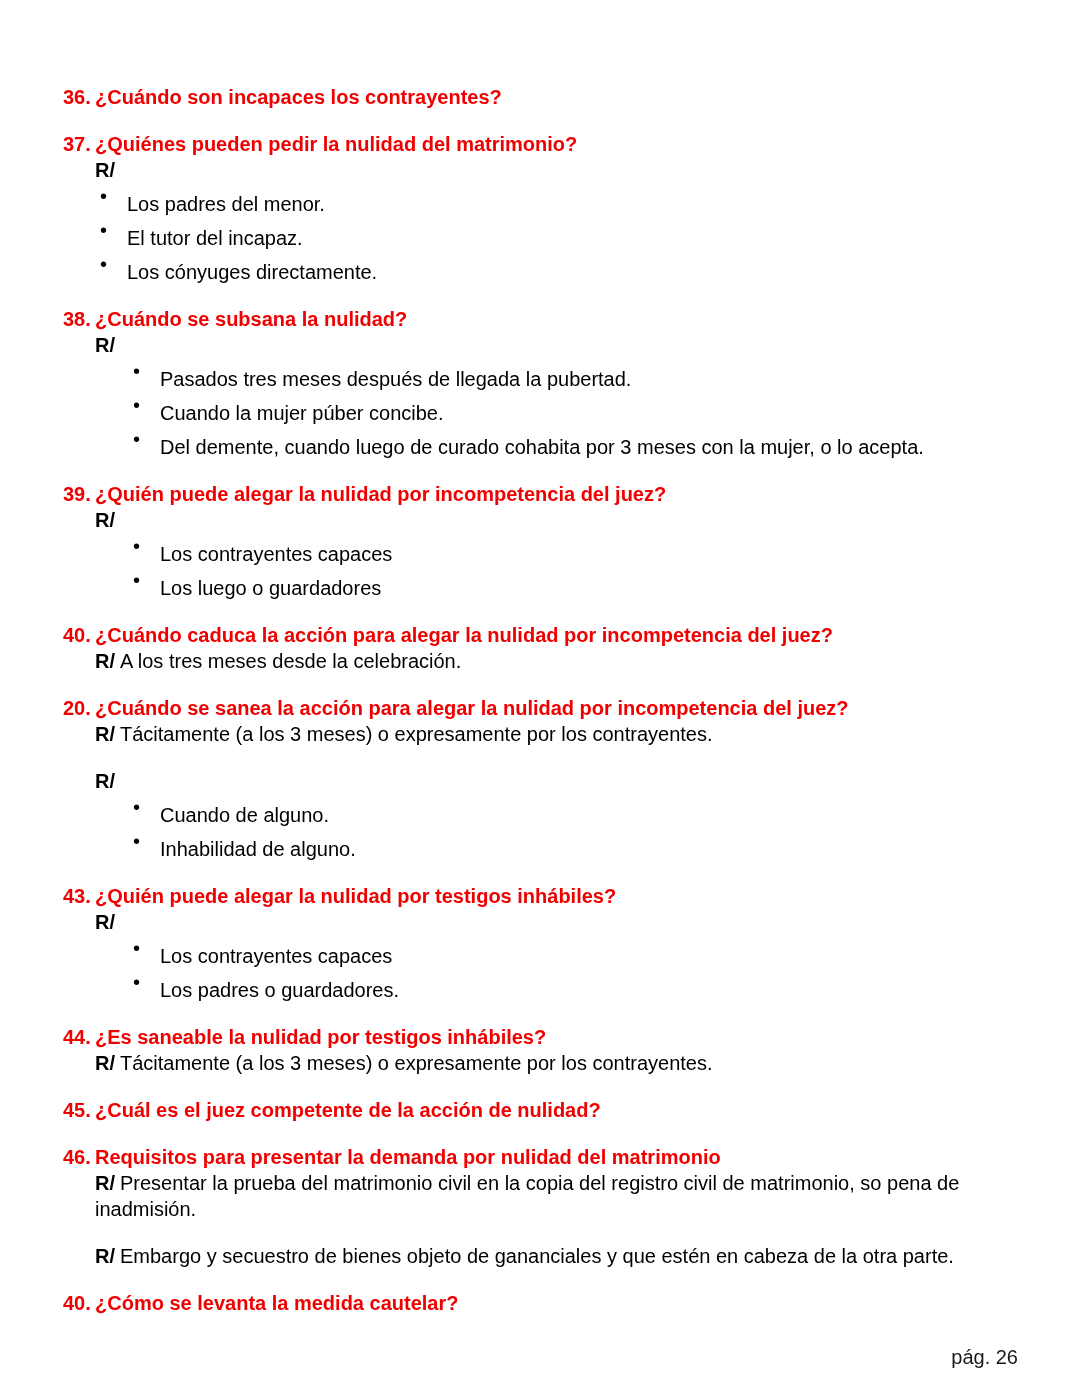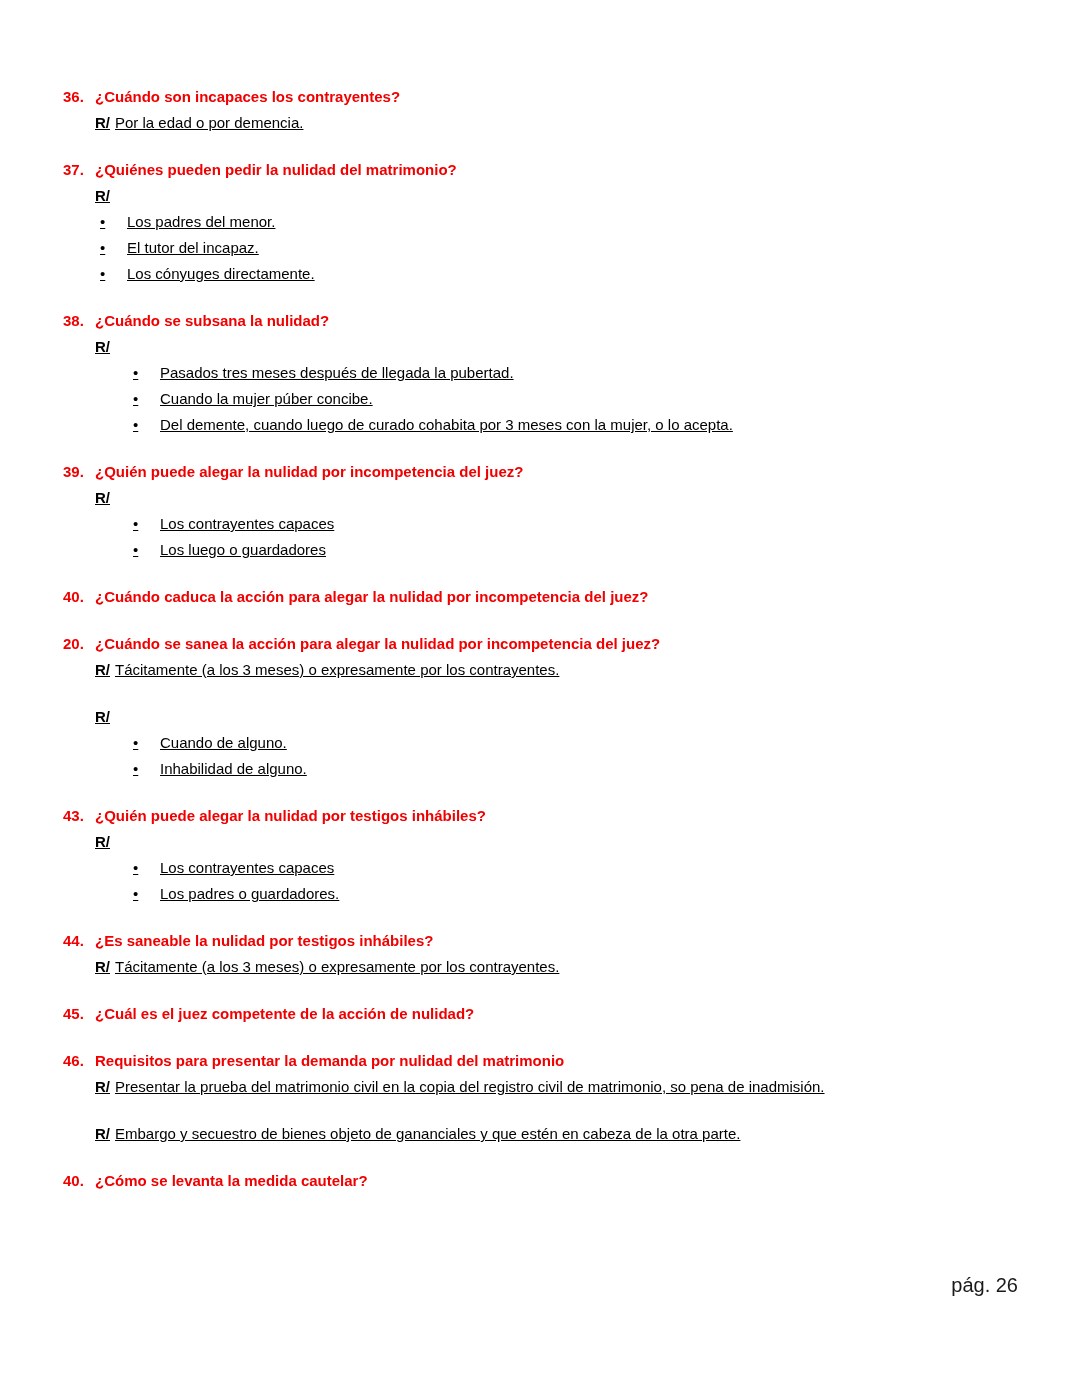--- a/index.html
+++ b/index.html
@@ -16,23 +16,22 @@
   .page {
     position: relative;
     width: 1080px;
     min-height: 1397px;
     box-sizing: border-box;
     padding: 84px 60px 120px 63px;
     background: #ffffff;
   }
   .qa-item {
     margin-bottom: 21px;
-    font-size: 15px;
+    font-size: 20px;
     line-height: 26px;
-    text-decoration: underline;
   }
   .q-line {
     font-weight: bold;
     color: var(--question-color, #f00000);
   }
   .q-num {
     display: inline-block;
     width: 32px;
     vertical-align: top;
   }
@@ -62,41 +61,39 @@
   .bullets.level-2 li {
     margin-left: 70px;
   }
   .bullet-dot {
     display: inline-block;
     width: 27px;
     flex: 0 0 27px;
   }
   .bullet-text {
     flex: 1;
+    margin-top: 8px;
   }
   .footer {
     position: absolute;
     right: 62px;
-    bottom: 100px;
+    bottom: 88px;
     font-size: 20px;
     color: #1a1a1a;
   }
 </style>
 </head>
 <body>
 
 <div class="page">
   <div class="content" id="qa-list">
   <div class="qa-item">
     <div class="q-line">
       <span class="q-num">36.</span><span class="q-text">¿Cuándo son incapaces los contrayentes?</span>
     </div>
-    <div class="a-line">
-      <span class="a-prefix">R/</span><span class="a-text">Por la edad o por demencia.</span>
-    </div>
 
   </div>
 
   <div class="qa-item">
     <div class="q-line">
       <span class="q-num">37.</span><span class="q-text">¿Quiénes pueden pedir la nulidad del matrimonio?</span>
     </div>
     <div class="a-line">
       <span class="a-prefix">R/</span>
     </div>
@@ -154,20 +151,23 @@
           <li>
             <span class="bullet-dot">•</span>
             <span class="bullet-text">Los luego o guardadores</span>
           </li>
         </ul>
   </div>
 
   <div class="qa-item">
     <div class="q-line">
       <span class="q-num">40.</span><span class="q-text">¿Cuándo caduca la acción para alegar la nulidad por incompetencia del juez?</span>
+    </div>
+    <div class="a-line">
+      <span class="a-prefix">R/</span><span class="a-text">A los tres meses desde la celebración.</span>
     </div>
 
   </div>
 
   <div class="qa-item">
     <div class="q-line">
       <span class="q-num">20.</span><span class="q-text">¿Cuándo se sanea la acción para alegar la nulidad por incompetencia del juez?</span>
     </div>
     <div class="a-line">
       <span class="a-prefix">R/</span><span class="a-text">Tácitamente (a los 3 meses) o expresamente por los contrayentes.</span>

